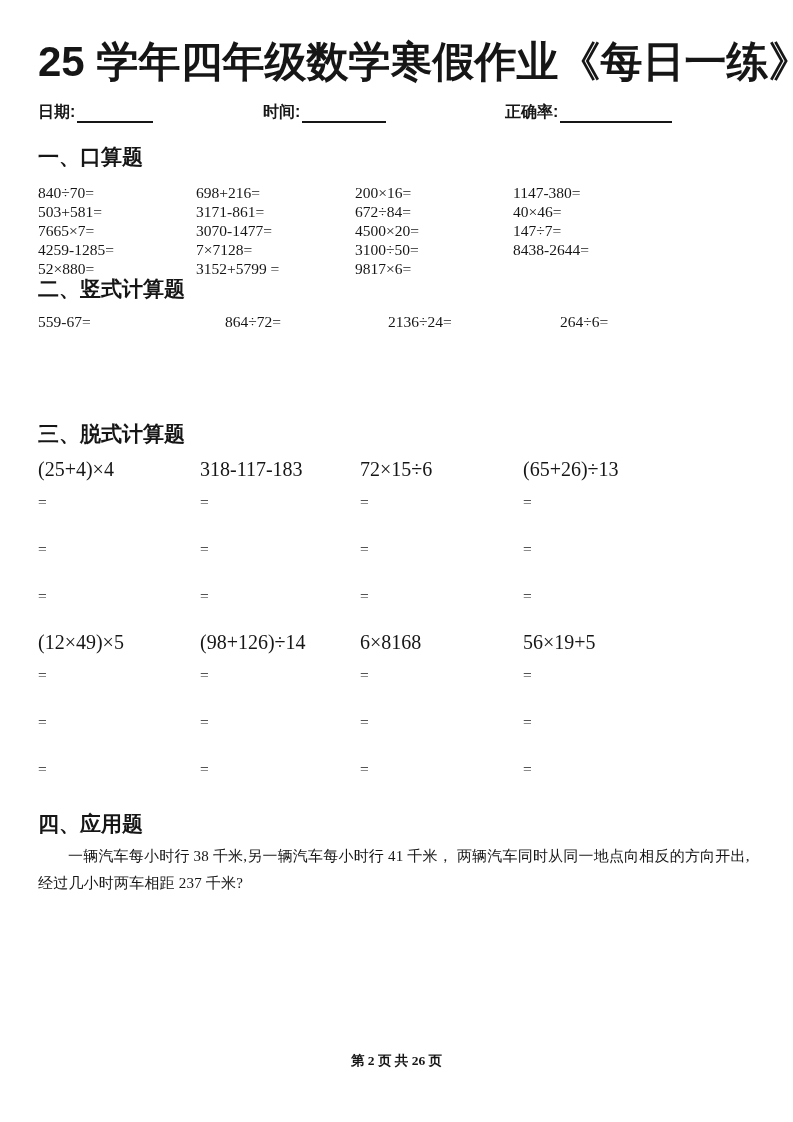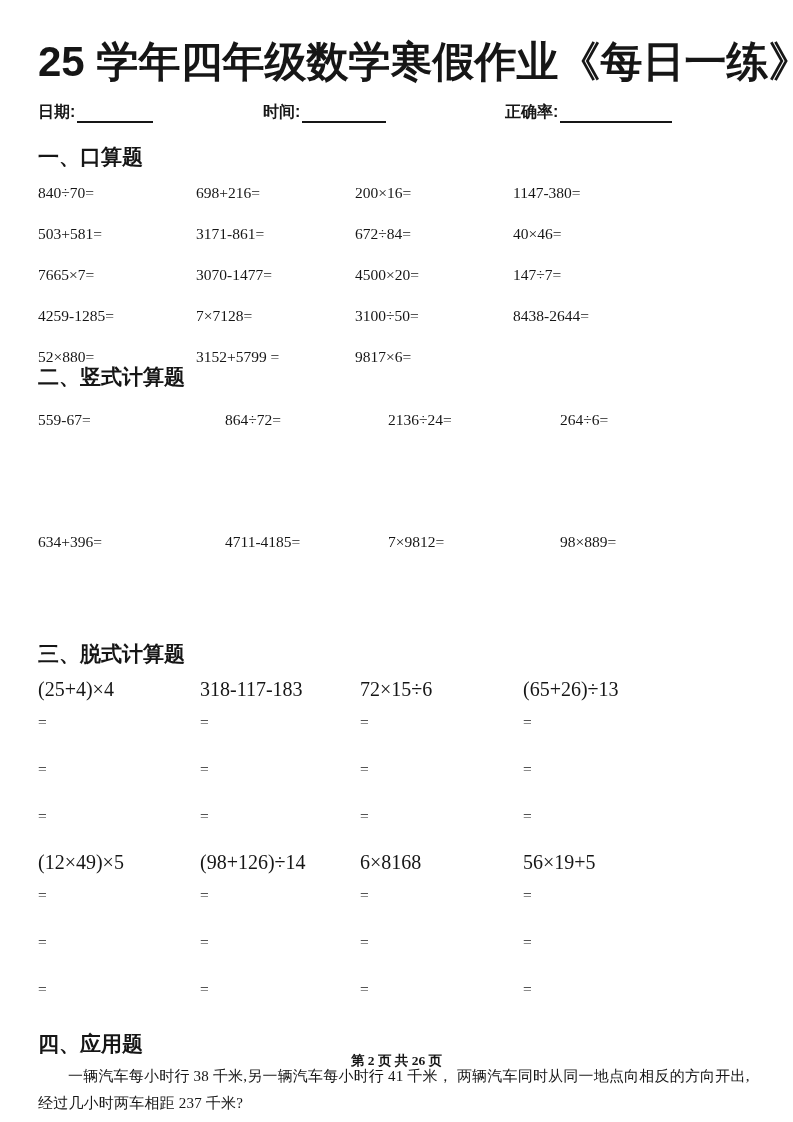--- a/index.html
+++ b/index.html
@@ -54,25 +54,25 @@
   .h-oral     { margin-top: 22px; }
   .h-vertical { }
   .h-stepwise { margin-top: 92px; }
   .h-word     { margin-top: 20px; }
 
   .grid { display: grid; font-size: 15.5px; line-height: 17px; }
   .grid span { white-space: nowrap; }
 
   .oral-grid {
     grid-template-columns: 158px 159px 158px 1fr;
-    row-gap: 24px;
+    row-gap: 2px;
     margin-top: 15px;
   }
   .vertical-grid { grid-template-columns: 187px 163px 172px 1fr; }
-  .vg1 { margin-top: 22px; }
+  .vg1 { margin-top: 12px; }
   .vg2 { margin-top: 105px; }
 
   .stepwise-grid { grid-template-columns: 162px 160px 163px 1fr; }
   .sp-problems { margin-top: 15px; font-size: 20px; }
   .sp-equals   { margin-top: 0; }
   .sp-equals span { display: block; height: 32px; padding-top: 15px; box-sizing: content-box; }
 
   .word-text {
     font-size: 15px;
     line-height: 27px;
@@ -136,26 +136,20 @@
     <span>9817×6=</span>
   </div>
 
   <h2 class="section-heading h-vertical">二、竖式计算题</h2>
   <div class="grid vertical-grid vg1">
     <span>559-67=</span>
     <span>864÷72=</span>
     <span>2136÷24=</span>
     <span>264÷6=</span>
   </div>
-  <div class="grid vertical-grid vg2">
-    <span>634+396=</span>
-    <span>4711-4185=</span>
-    <span>7×9812=</span>
-    <span>98×889=</span>
-  </div>
 
   <h2 class="section-heading h-stepwise">三、脱式计算题</h2>
   <div class="grid stepwise-grid sp-problems">
     <span>(25+4)×4</span>
     <span>318-117-183</span>
     <span>72×15÷6</span>
     <span>(65+26)÷13</span>
   </div>
   <div class="grid stepwise-grid sp-equals">
     <span>=</span>

